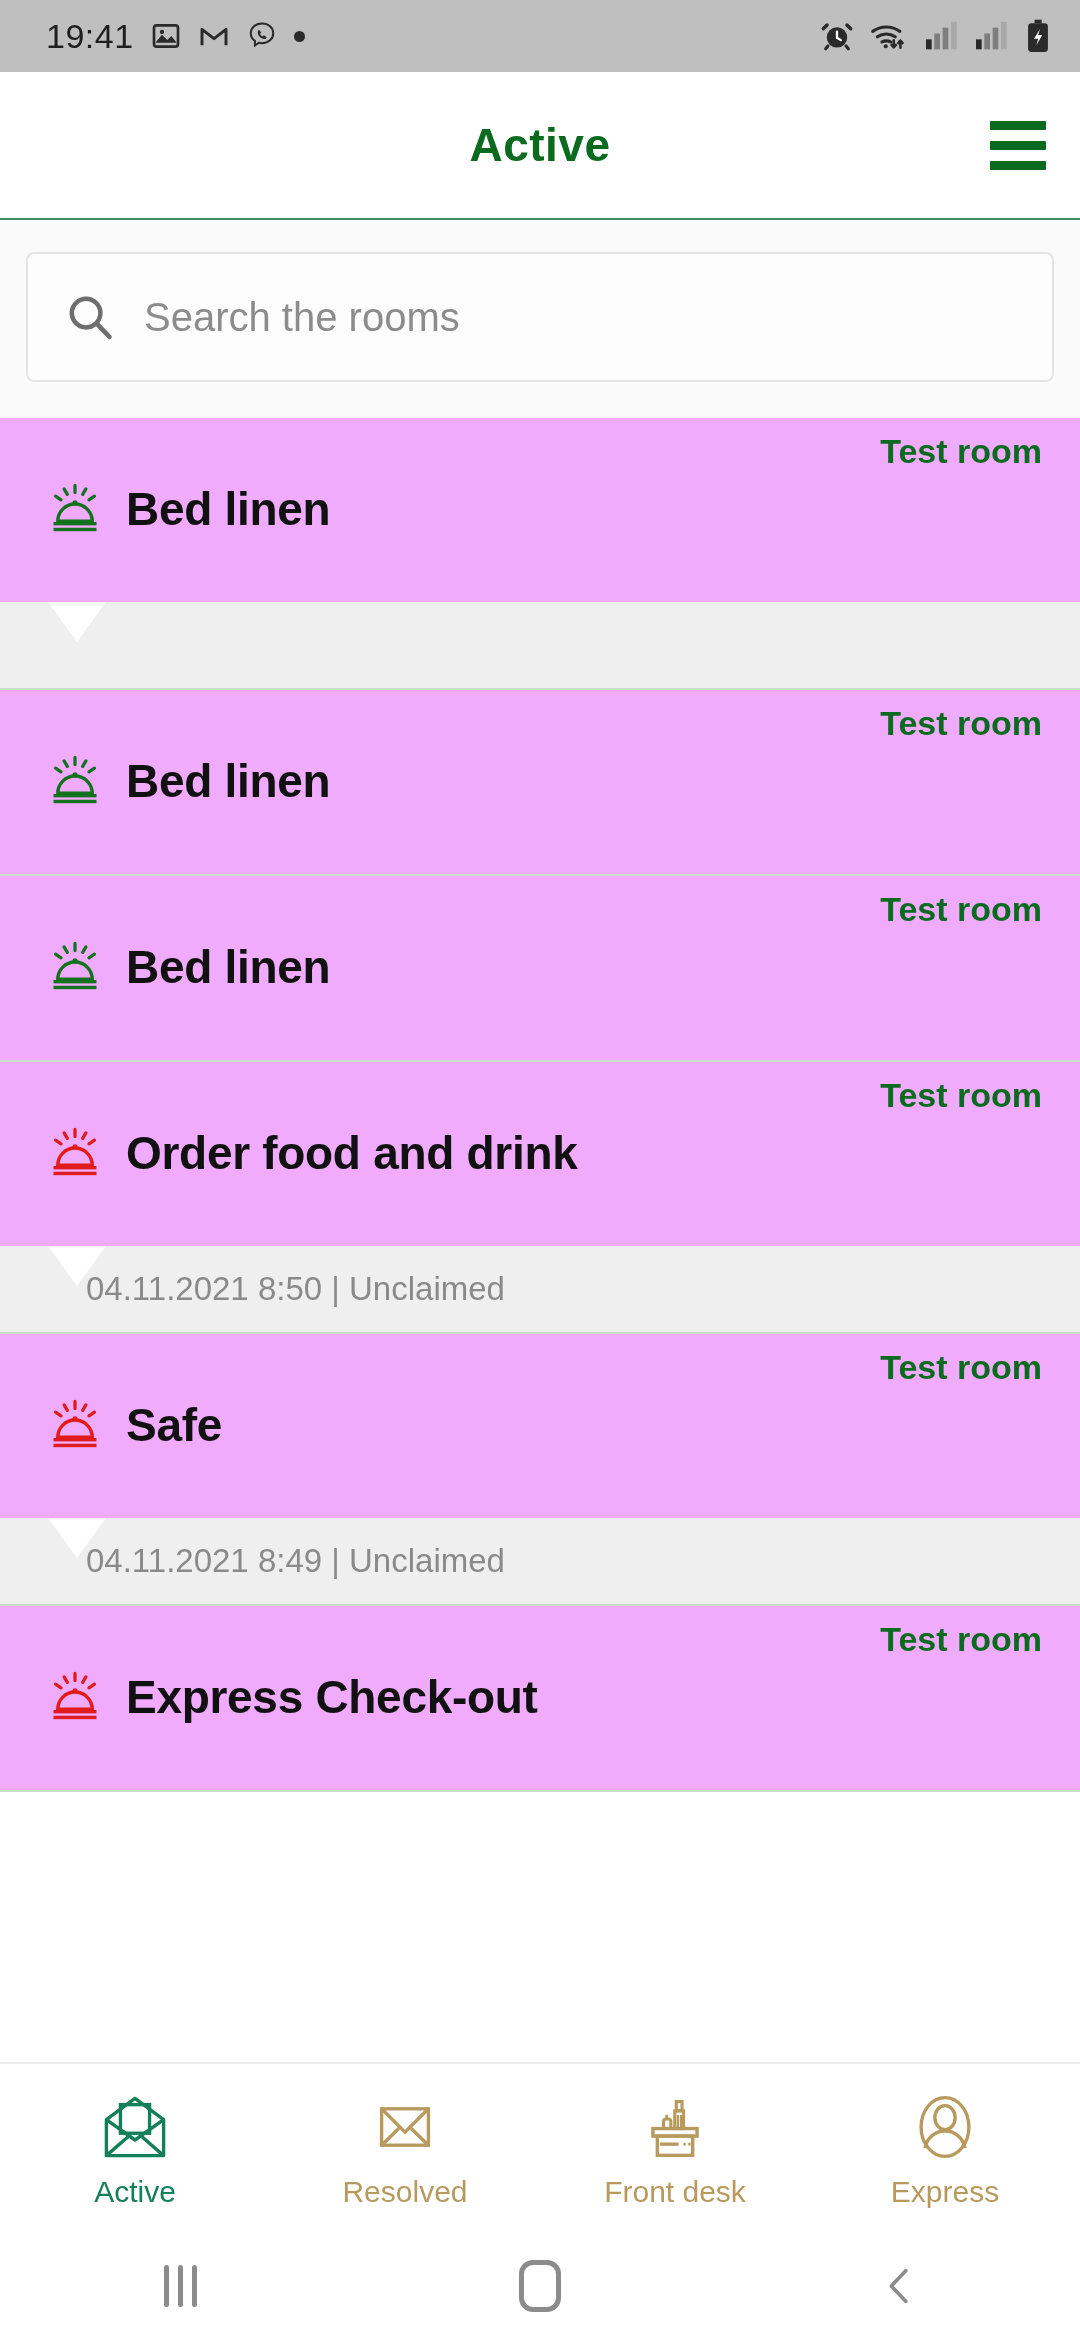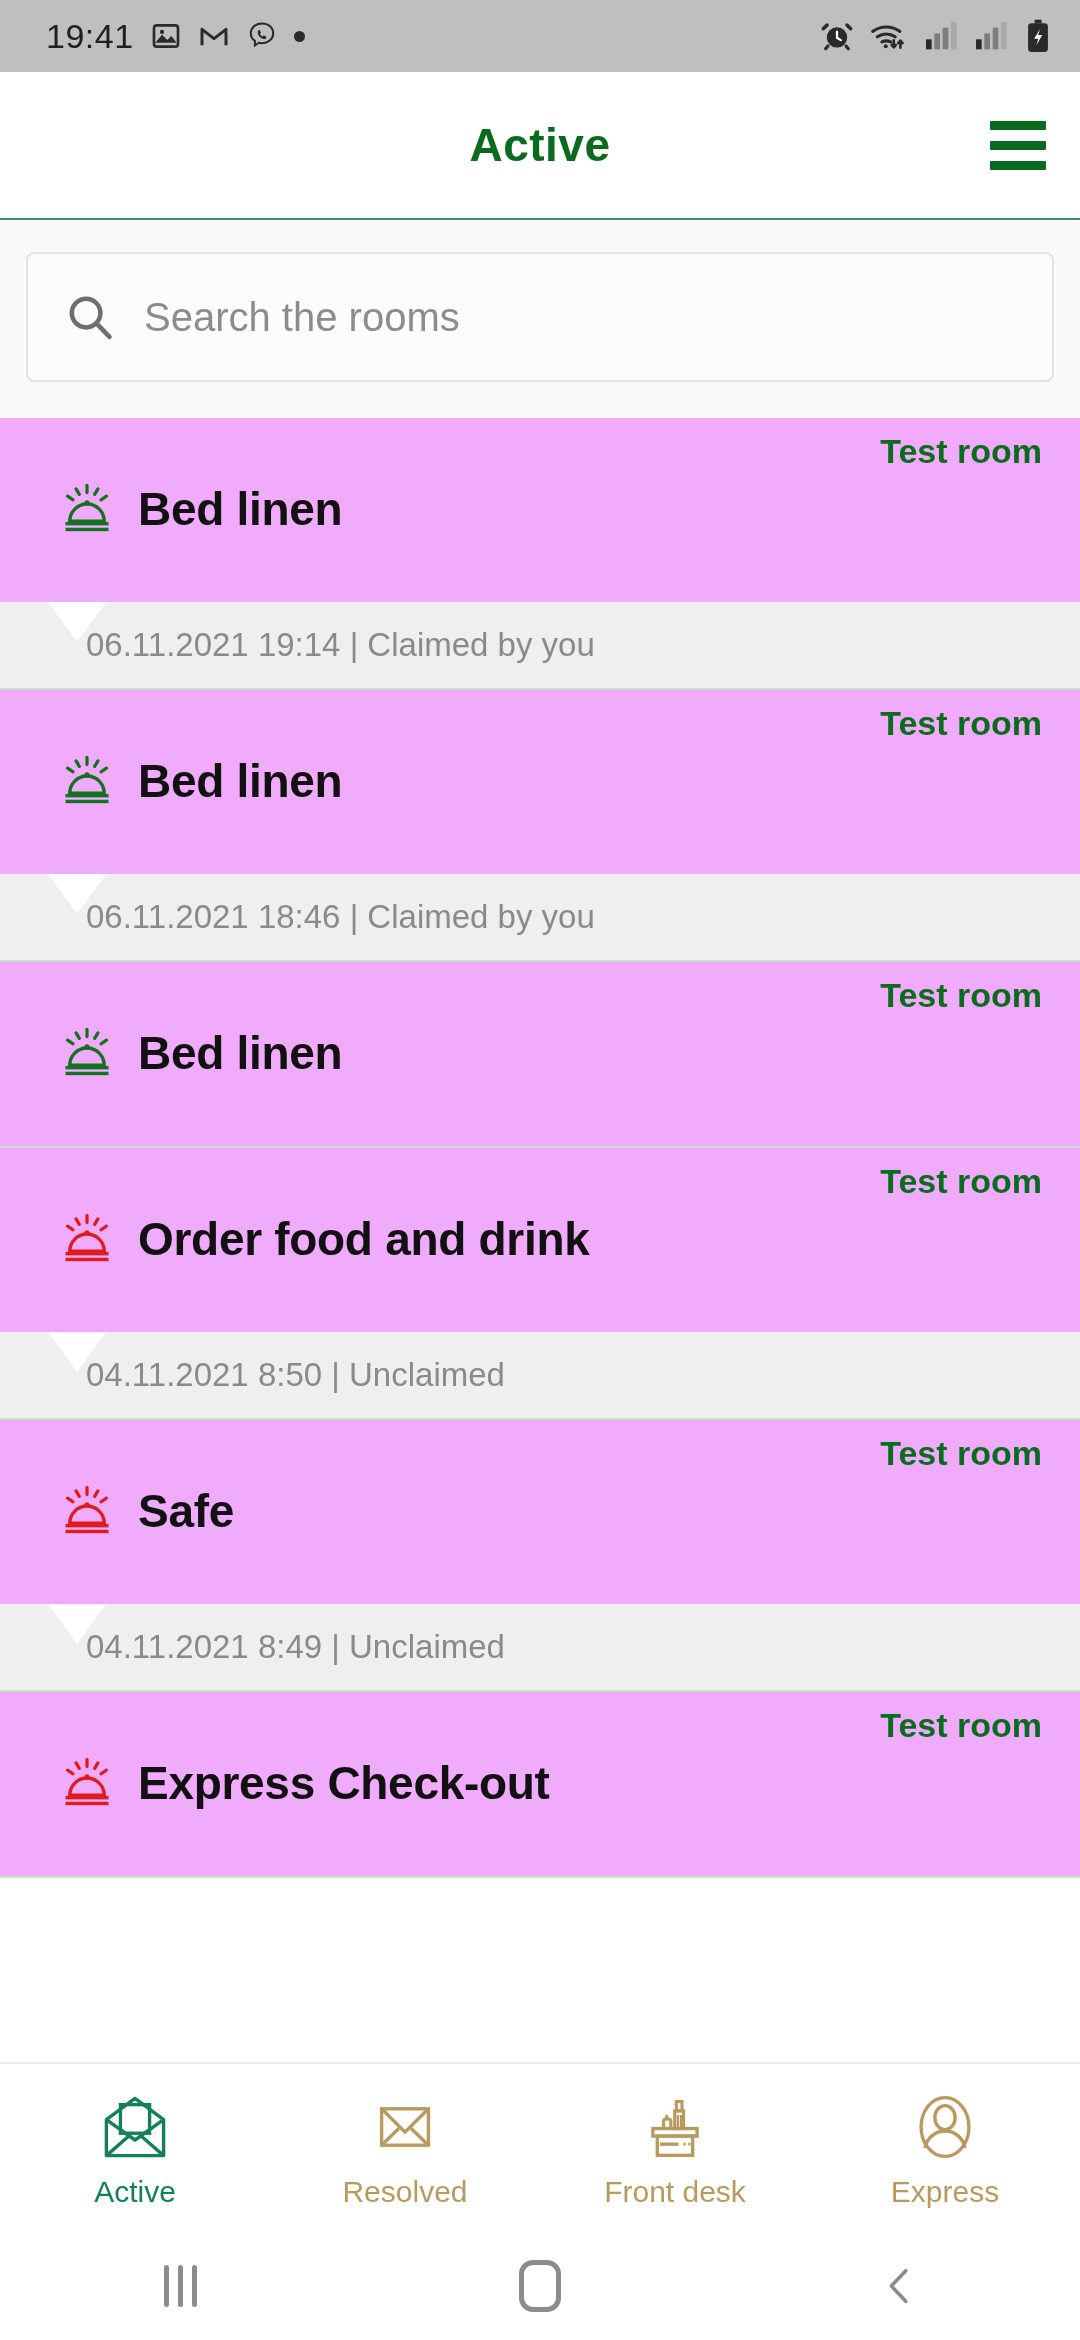--- a/index.html
+++ b/index.html
@@ -47,21 +47,21 @@
 
   
   .list { flex: 1 1 auto; background: #ffffff; overflow: hidden; }
   .card { background: #f0abfc; border-bottom: 2px solid #c9dfc9; position: relative; }
   .card-body { position: relative; height: 184px; padding: 0 30px; }
   .card-room {
     position: absolute; right: 38px; top: 14px;
     font-size: 34px; font-weight: 700; color: #0a6b1e;
   }
   .card-main {
-    position: absolute; left: 58px; top: 62px;
+    position: absolute; left: 46px; top: 62px;
     display: flex; align-items: center; gap: 22px;
   }
   .card-title { font-size: 46px; font-weight: 700; color: #111111; letter-spacing: -.3px; white-space: nowrap; }
   .bell { display: block; flex: 0 0 auto; }
 
   .card-foot {
     position: relative; height: 86px; background: #efefef;
     display: flex; align-items: center; padding-left: 86px;
   }
   .card-foot .notch {
@@ -193,45 +193,40 @@
     <path d="M6.9 24.2a10.1 10.1 0 0 1 20.2 0z" fill="none" stroke="#14721e" stroke-width="2"></path>
     <rect x="4.4" y="24.6" width="25.2" height="2" fill="#14721e"></rect>
     <rect x="4.4" y="28" width="25.2" height="2" fill="#14721e"></rect>
   </svg>
         <span class="card-title">Bed linen</span>
       </div>
     </div>
 
     <div class="card-foot">
       <span class="notch"></span>
-      <span class="card-meta">06.11.2021 19:14 | Claimed by you</span>
     </div>
   </div>
       <div class="card">
     <div class="card-body">
       <span class="card-room">Test room</span>
       <div class="card-main">
 
   <svg class="bell" width="58" height="58" viewBox="0 0 34 34">
     <path d="M17 3.2v4.2" stroke="#14721e" stroke-width="1.9" stroke-linecap="round"></path>
     <path d="M10.6 5.2l1.9 3.2M23.4 5.2l-1.9 3.2" stroke="#14721e" stroke-width="1.9" stroke-linecap="round"></path>
     <path d="M5.6 9.5l3.2 2.1M28.4 9.5l-3.2 2.1" stroke="#14721e" stroke-width="1.9" stroke-linecap="round"></path>
     <circle cx="17" cy="13.4" r="1.5" fill="#14721e"></circle>
     <path d="M6.9 24.2a10.1 10.1 0 0 1 20.2 0z" fill="none" stroke="#14721e" stroke-width="2"></path>
     <rect x="4.4" y="24.6" width="25.2" height="2" fill="#14721e"></rect>
     <rect x="4.4" y="28" width="25.2" height="2" fill="#14721e"></rect>
   </svg>
         <span class="card-title">Bed linen</span>
       </div>
     </div>
 
-    <div class="card-foot">
-      <span class="notch"></span>
-      <span class="card-meta">06.11.2021 18:46 | Claimed by you</span>
-    </div>
   </div>
       <div class="card">
     <div class="card-body">
       <span class="card-room">Test room</span>
       <div class="card-main">
 
   <svg class="bell" width="58" height="58" viewBox="0 0 34 34">
     <path d="M17 3.2v4.2" stroke="#14721e" stroke-width="1.9" stroke-linecap="round"></path>
     <path d="M10.6 5.2l1.9 3.2M23.4 5.2l-1.9 3.2" stroke="#14721e" stroke-width="1.9" stroke-linecap="round"></path>
     <path d="M5.6 9.5l3.2 2.1M28.4 9.5l-3.2 2.1" stroke="#14721e" stroke-width="1.9" stroke-linecap="round"></path>

